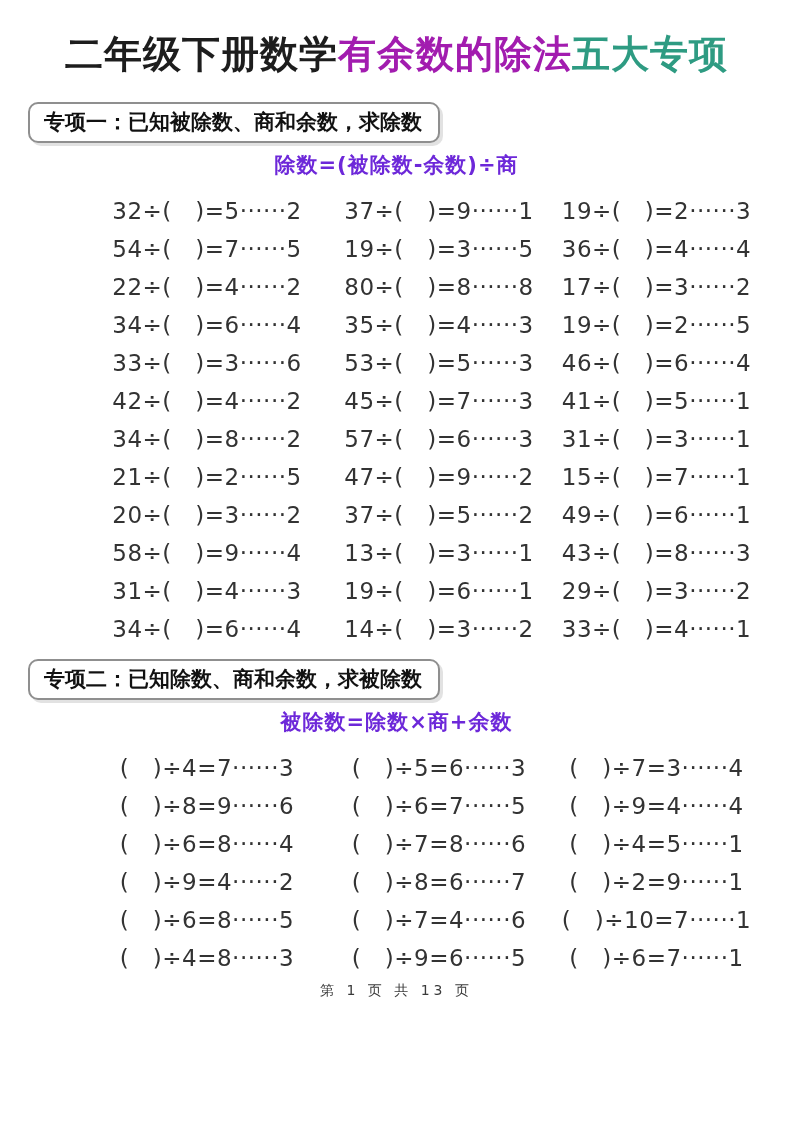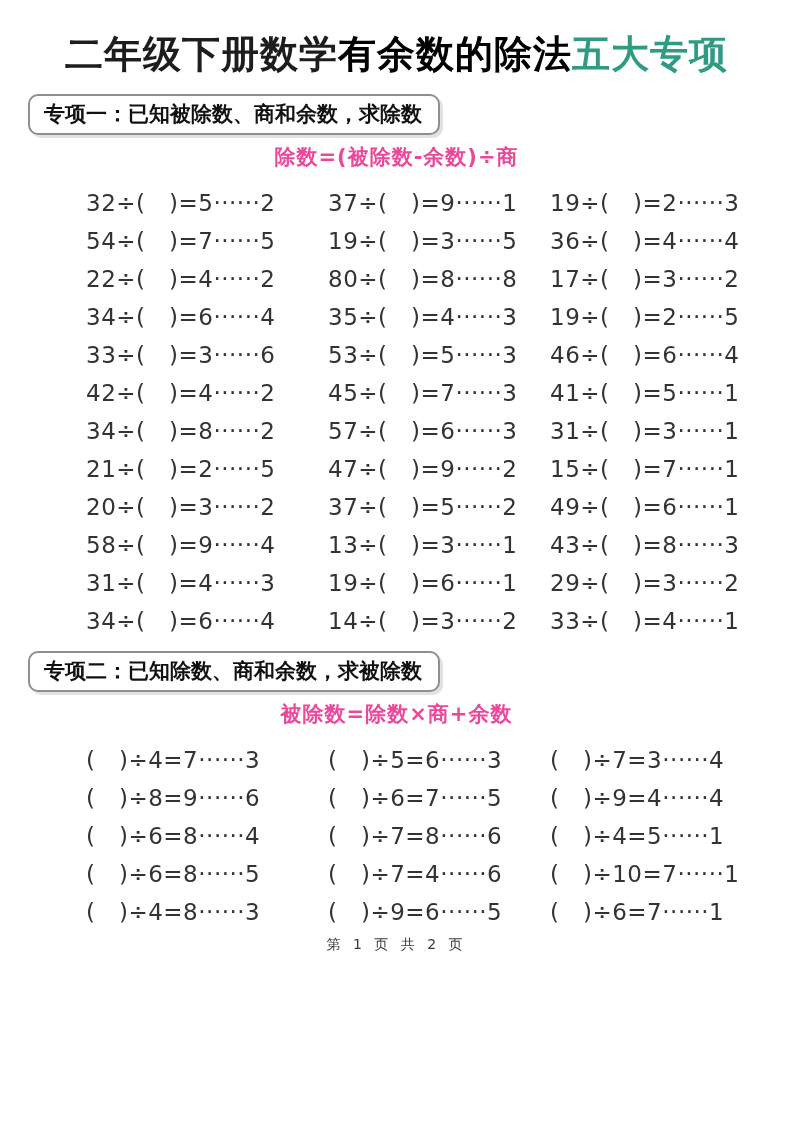--- a/index.html
+++ b/index.html
@@ -16,59 +16,60 @@
   .title {
     text-align: center;
     font-family: "DejaVu Serif", "Liberation Serif", serif;
     font-weight: bold;
     font-size: 38px;
     line-height: 1.25;
     letter-spacing: 1px;
     color: #1d1d1d;
     white-space: nowrap;
   }
-  .title .t-red  { color: #000000; }
+  .title .t-red  { color: #a21caf; }
   .title .t-teal { color: #2e9b82; }
 
   
   .section-box {
     display: inline-block;
     margin-left: 28px;
     border: 2px solid #8f8f8f;
     border-radius: 10px;
     padding: 4px 16px 5px 14px;
     font-size: 21px;
     font-weight: bold;
     color: #111;
     background: #fff;
     box-shadow: 3px 3px 0 rgba(150,150,150,0.28);
     white-space: nowrap;
   }
-  .box1 { margin-top: 16px; }
+  .box1 { margin-top: 24px; }
   .box2 { margin-top: 10px; }
 
   
   .formula {
     text-align: center;
     font-size: 21px;
     font-weight: bold;
-    color: #ec4899;
+    color: #6d28d9;
     margin-top: 8px;
     letter-spacing: 1px;
   }
 
   
   .grid {
     margin: 14px 30px 0 86px;
   }
   .prob-row {
     display: grid;
     grid-template-columns: 242px 222px auto;
     height: 38px;
     align-items: center;
+    text-align: center;
   }
   .prob-cell {
     font-size: 23px;
     color: #333;
     white-space: pre;
     letter-spacing: 0.5px;
   }
 
   
   .footer {
@@ -173,26 +174,31 @@
         <span class="prob-cell">(　)÷8=9······6</span>
         <span class="prob-cell">(　)÷6=7······5</span>
         <span class="prob-cell">(　)÷9=4······4</span>
       </div>
       <div class="prob-row">
         <span class="prob-cell">(　)÷6=8······4</span>
         <span class="prob-cell">(　)÷7=8······6</span>
         <span class="prob-cell">(　)÷4=5······1</span>
       </div>
       <div class="prob-row">
+        <span class="prob-cell">(　)÷9=4······2</span>
+        <span class="prob-cell">(　)÷8=6······7</span>
+        <span class="prob-cell">(　)÷2=9······1</span>
+      </div>
+      <div class="prob-row">
         <span class="prob-cell">(　)÷6=8······5</span>
         <span class="prob-cell">(　)÷7=4······6</span>
         <span class="prob-cell">(　)÷10=7······1</span>
       </div>
       <div class="prob-row">
         <span class="prob-cell">(　)÷4=8······3</span>
         <span class="prob-cell">(　)÷9=6······5</span>
         <span class="prob-cell">(　)÷6=7······1</span>
       </div>
     </div>
 
-  <div class="footer">第 1 页 共 2 页</div>
+  <div class="footer">第 1 页 共 13 页</div>
 
 </div>
 
 </body></html>

